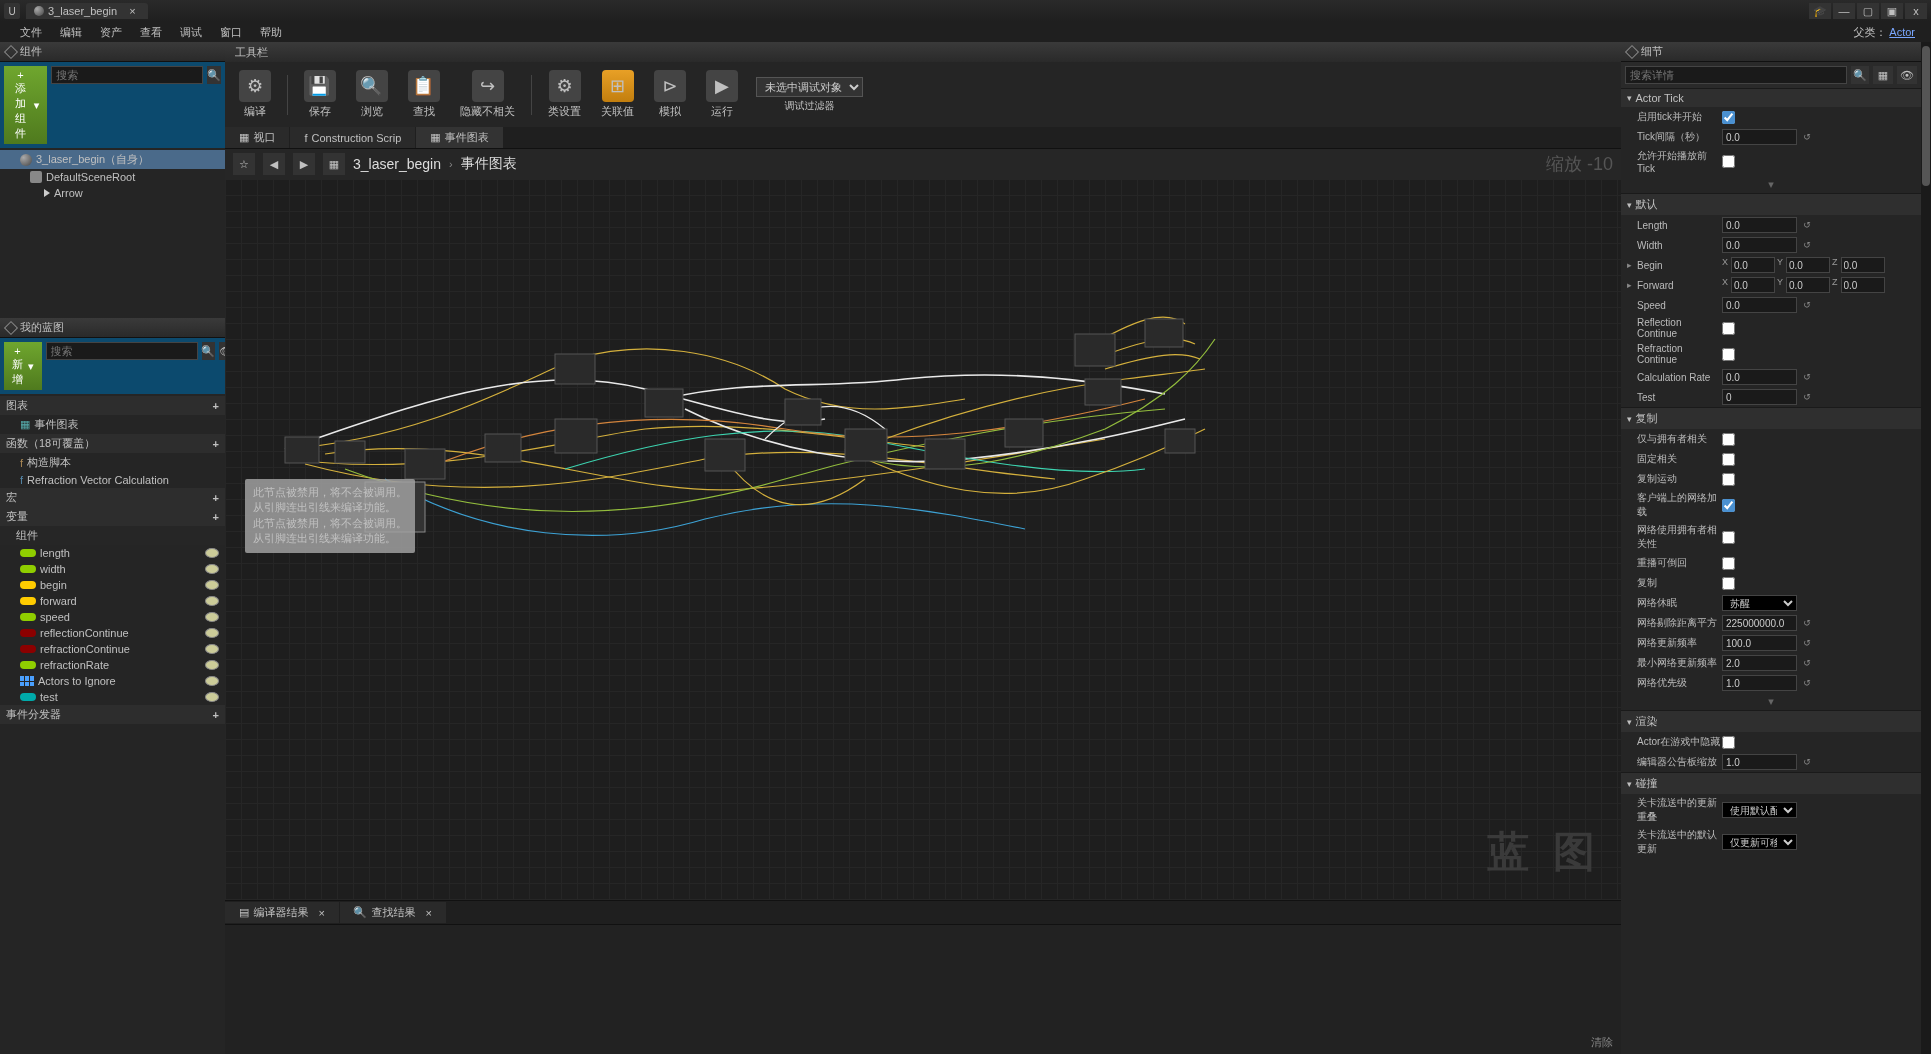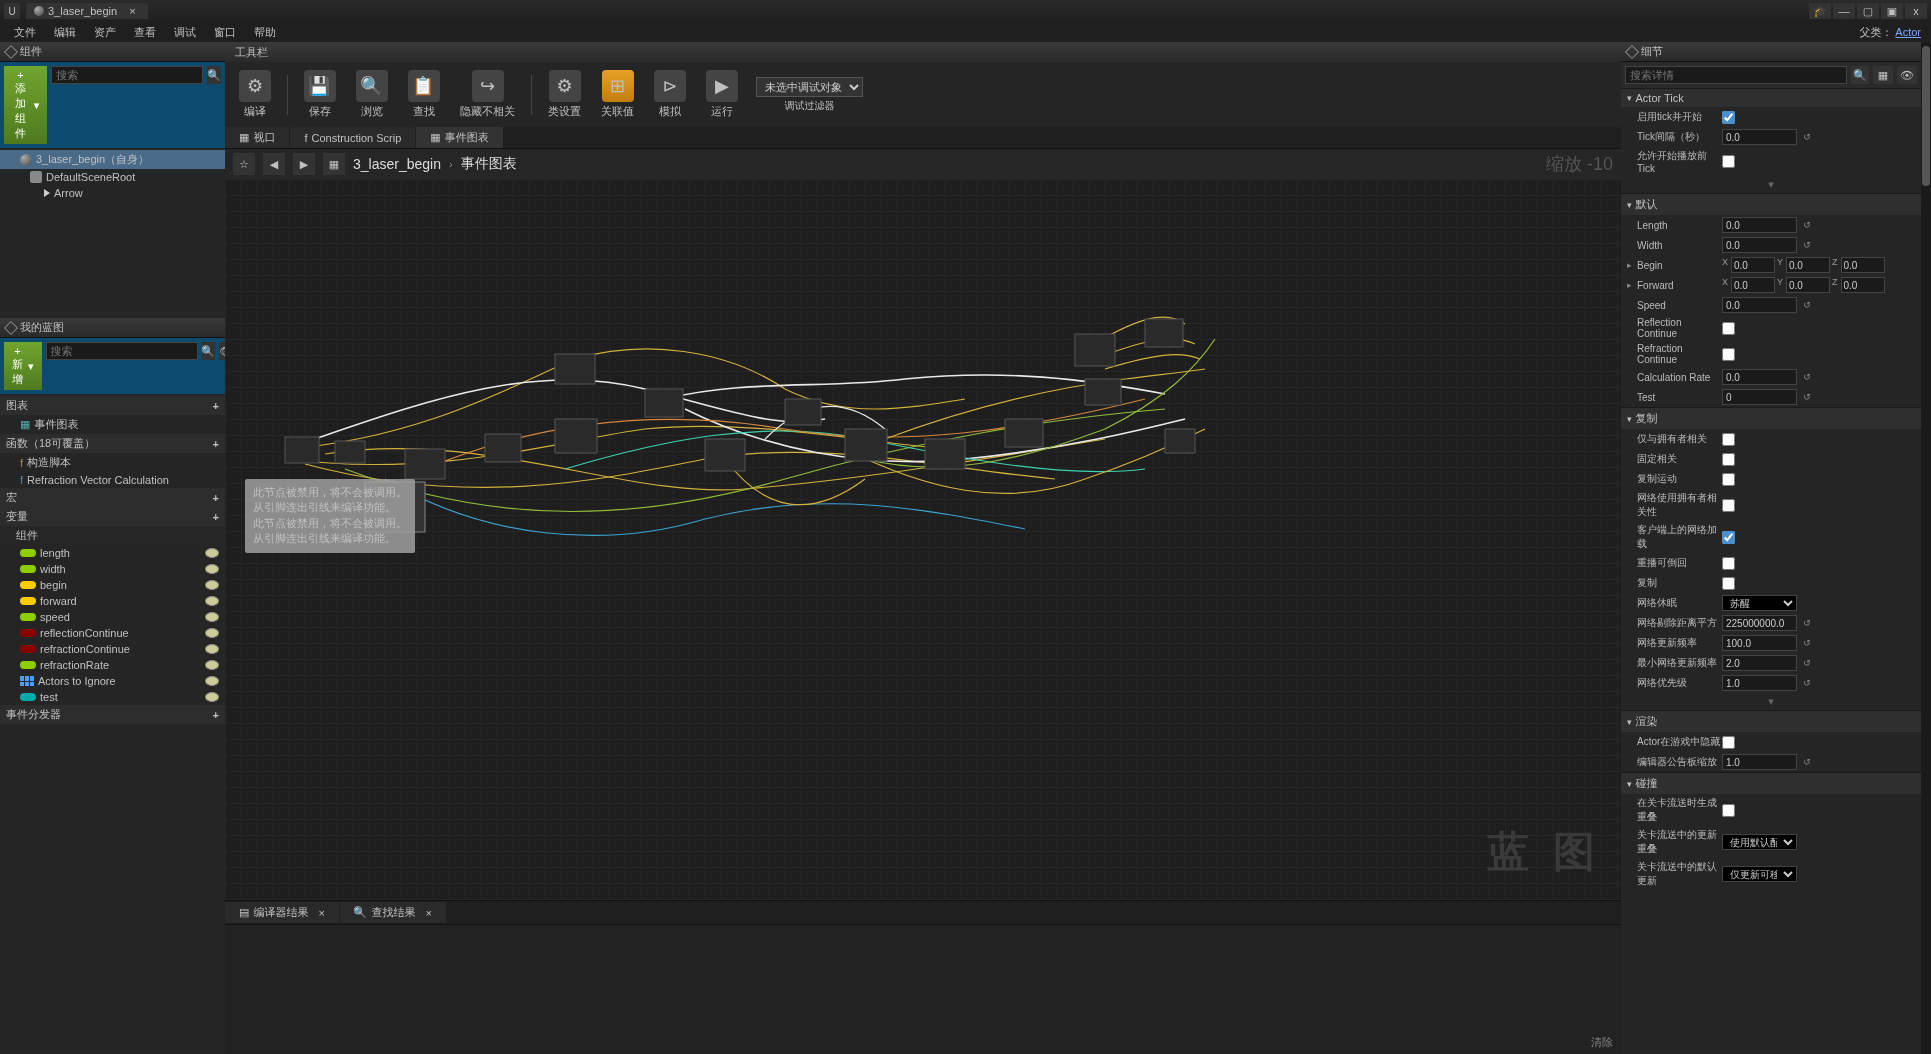--- a/index.html
+++ b/index.html
@@ -3,21 +3,21 @@
 <meta charset="utf-8">
 <style>
 *{margin:0;padding:0;box-sizing:border-box;font-family:"Microsoft YaHei",Arial,sans-serif;font-size:11px;color:#c0c0c0}
 body{background:#1a1a1a;width:1931px;height:1054px;overflow:hidden;position:relative}
 .titlebar{height:22px;background:linear-gradient(#2a2a2a,#1f1f1f);display:flex;align-items:center;padding:0 4px}
 .ue-logo{width:16px;height:16px;background:#333;border-radius:2px;margin-right:6px;display:flex;align-items:center;justify-content:center;font-size:10px}
 .tab-title{background:#333;padding:2px 12px 2px 8px;border-radius:3px 3px 0 0;display:flex;align-items:center;gap:4px}
 .tab-title .close{margin-left:8px;cursor:pointer}
 .win-controls{margin-left:auto;display:flex;gap:2px}
 .win-btn{width:22px;height:16px;background:#333;display:flex;align-items:center;justify-content:center;cursor:pointer}
-.menubar{height:20px;background:#1f1f1f;display:flex;align-items:center;padding:0 6px;gap:2px}
+.menubar{height:20px;background:#1f1f1f;display:flex;align-items:center;padding:0 12px;gap:2px}
 .menu-item{padding:2px 8px;cursor:pointer}
 .parent-info{margin-left:auto;font-size:10px;padding-right:4px}
 .parent-link{color:#7aa7ff;text-decoration:underline;cursor:pointer}
 .workspace{display:flex;height:calc(100% - 42px)}
 .left-col{width:225px;display:flex;flex-direction:column;background:#252525}
 .panel-header{height:20px;background:linear-gradient(#3a3a3a,#2a2a2a);display:flex;align-items:center;padding:0 6px;gap:4px;border-bottom:1px solid #111}
 .panel-header .pin{width:10px;height:10px;border:1px solid #888;transform:rotate(45deg)}
 .add-btn{background:linear-gradient(#6fa62e,#4f7a1e);color:#fff;padding:3px 8px;border:none;cursor:pointer;display:flex;align-items:center;gap:2px;font-size:11px}
 .add-btn::after{content:"▾";margin-left:3px}
 .search-row{display:flex;padding:4px;gap:4px;background:#0c4a6e}
@@ -538,30 +538,30 @@
         </div>
         <div class="prop-row">
           <span class="expand-arrow"></span>
           <div class="prop-label">复制运动</div>
           <div class="prop-val">
             <input type="checkbox" style="">
           </div>
         </div>
         <div class="prop-row">
           <span class="expand-arrow"></span>
+          <div class="prop-label">客户端上的网络加载</div>
+          <div class="prop-val">
+            <input type="checkbox" checked="" style="">
+          </div>
+        </div>
+        <div class="prop-row">
+          <span class="expand-arrow"></span>
           <div class="prop-label">网络使用拥有者相关性</div>
           <div class="prop-val">
             <input type="checkbox" style="">
-          </div>
-        </div>
-        <div class="prop-row">
-          <span class="expand-arrow"></span>
-          <div class="prop-label">客户端上的网络加载</div>
-          <div class="prop-val">
-            <input type="checkbox" checked="" style="">
           </div>
         </div>
         <div class="prop-row">
           <span class="expand-arrow"></span>
           <div class="prop-label">重播可倒回</div>
           <div class="prop-val">
             <input type="checkbox" style="">
           </div>
         </div>
         <div class="prop-row">
@@ -627,27 +627,20 @@
           <div class="prop-val">
             <input class="num-input wide" value="1.0" style="">
             <span class="reset-btn">↺</span>
           </div>
         </div>
         <div class="cat-hdr">
           <span>碰撞</span>
         </div>
         <div class="prop-row">
           <span class="expand-arrow"></span>
-          <div class="prop-label">在关卡流送时生成重叠</div>
-          <div class="prop-val">
-            <input type="checkbox" style="">
-          </div>
-        </div>
-        <div class="prop-row">
-          <span class="expand-arrow"></span>
           <div class="prop-label">关卡流送中的更新重叠</div>
           <div class="prop-val">
             <select class="sel-input"><option>使用默认配置</option></select>
           </div>
         </div>
         <div class="prop-row">
           <span class="expand-arrow"></span>
           <div class="prop-label">关卡流送中的默认更新</div>
           <div class="prop-val">
             <select class="sel-input"><option>仅更新可移动项</option></select>

